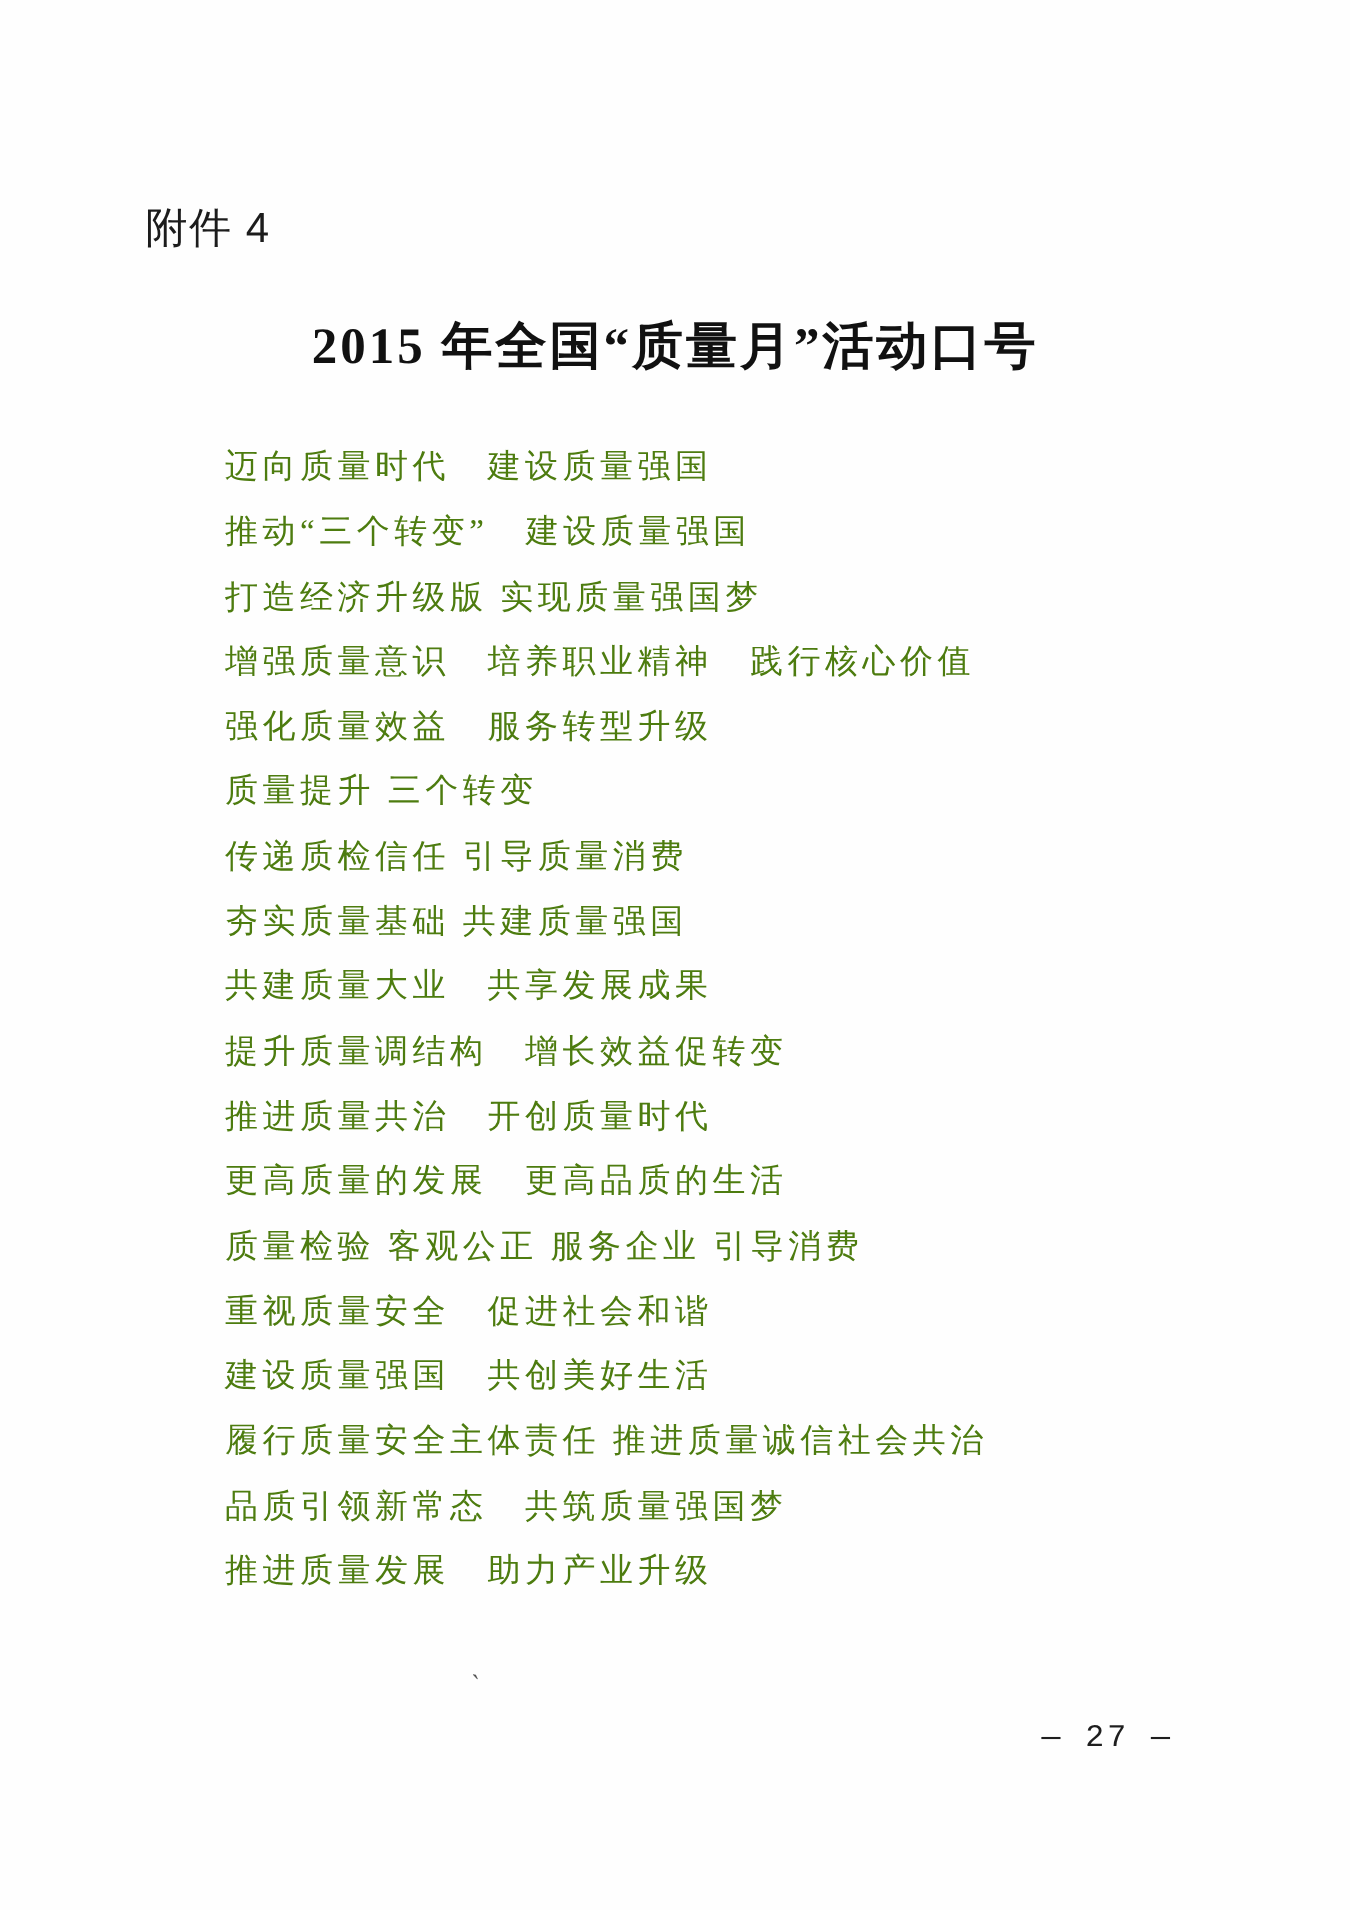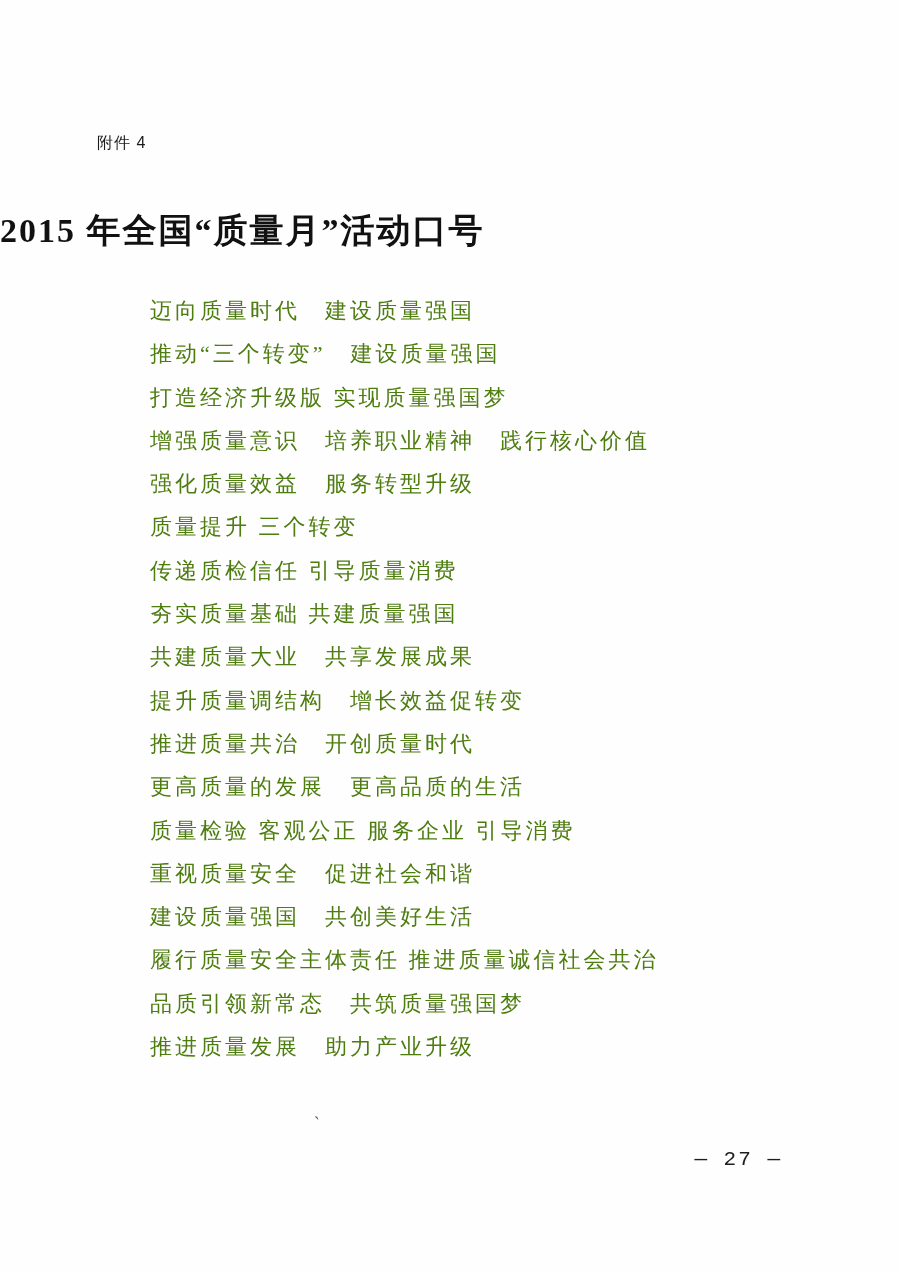--- a/index.html
+++ b/index.html
@@ -13,30 +13,31 @@
     height: 1273px;
     background: #fefefe;
     overflow: hidden;
     font-family: "Liberation Serif", "DejaVu Serif", serif;
     color: #222;
   }
   .attachment-label {
     position: absolute;
     left: 97px;
     top: 133px;
-    font-size: 16px;
+    font-size: 28px;
     letter-spacing: 1px;
     color: #1c1c1c;
     font-family: "Liberation Sans", "DejaVu Sans", sans-serif;
   }
   .doc-title {
     position: absolute;
     left: 0;
     top: 208px;
     width: 100%;
+    text-align: center;
     font-size: 34px;
     font-weight: bold;
     letter-spacing: 2px;
     color: #111;
     margin: 0;
     font-family: "Liberation Serif", "DejaVu Serif", serif;
   }
   .slogan-list {
     position: absolute;
     left: 150px;

